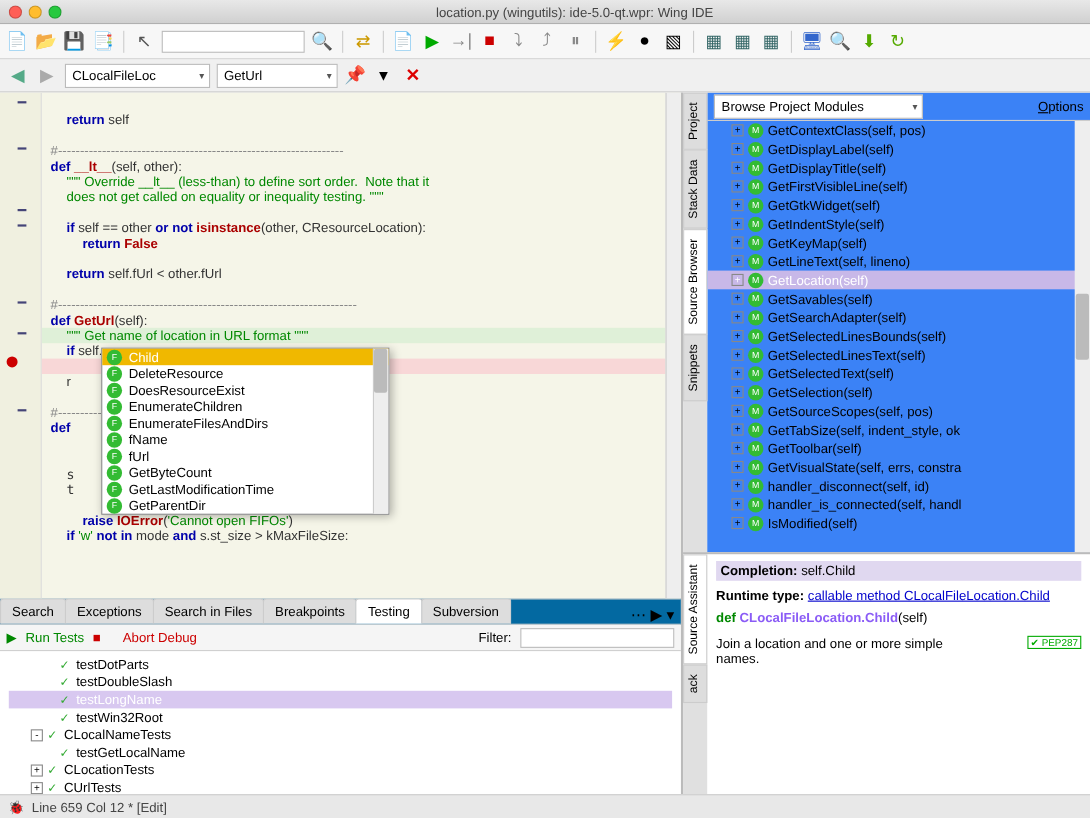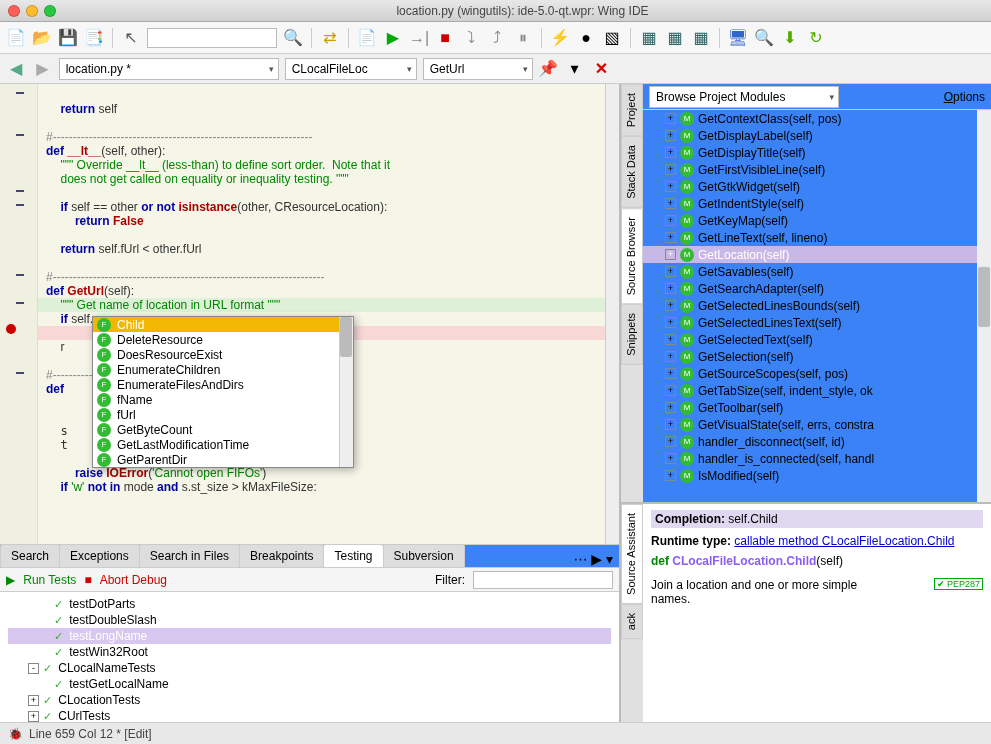--- a/index.html
+++ b/index.html
@@ -28,26 +28,26 @@
 .hl-g{position:absolute;left:38px;right:14px;height:14px;background:#dff0d8}
 .hl-r{position:absolute;left:38px;right:14px;height:14px;background:#f8d7d7}
 .cm-dash{color:#888}
 .ac { position:absolute; left:92px; top:232px; width:262px; background:#fff; border:1px solid #888; box-shadow:2px 2px 8px rgba(0,0,0,.3); z-index:10; }
 .ac-row { display:flex; align-items:center; height:15px; padding:0 4px; cursor:pointer; }
 .ac-row.sel { background:#f0b800; color:#fff; }
 .ac-ic { width:14px; height:14px; border-radius:50%; background:#3b3; margin-right:6px; font-size:8px; color:#fff; display:flex; align-items:center; justify-content:center; }
 .ac-sb { position:absolute; right:0; top:0; width:14px; height:100%; background:#eee; border-left:1px solid #ccc; }
 .ac-th { position:absolute; right:1px; top:0; width:12px; height:40px; background:#bbb; border-radius:2px; }
 .ed-sb { position:absolute; right:0; top:0; width:14px; height:100%; background:#eee; border-left:1px solid #ccc; }
-.tabs2 { height:24px; background:#3b82f6; border-top:1px solid #ccc; border-bottom:1px solid #ccc; display:flex; align-items:flex-end; }
+.tabs2 { height:24px; background:#0369a1; border-top:1px solid #ccc; border-bottom:1px solid #ccc; display:flex; align-items:flex-end; }
 .tab2 { padding:4px 10px; border:1px solid #ccc; border-bottom:none; background:#ddd; margin-right:-1px; cursor:pointer; border-radius:3px 3px 0 0; }
 .tab2.active { background:#fff; }
 .tab2-more { margin-left:auto; padding:0 6px; font-size:14px; cursor:pointer; }
 .testbar { height:24px; background:#f5f5f5; border-bottom:1px solid #ccc; display:flex; align-items:center; padding:0 6px; gap:8px; }
-.testbar .rt { color:#080; } .testbar .ab { color:#c00; }
+.testbar .rt { color:#080; } .testbar .ab { color:#c00;margin-left:12px; }
 .fil-in { width:140px; height:18px; border:1px solid #bbb; }
 .tree { flex:0 0 130px; background:#fff; overflow:hidden; padding:4px 8px; }
 .tree-row { display:flex; align-items:center; height:16px; padding-left:26px; }
 .tree-row.sel { background:#d8c8f0; color:#fff; }
 .chk { color:#3a3; margin-right:6px; font-size:11px; }
 .exp { display:inline-block; width:11px; height:11px; border:1px solid #888; text-align:center; line-height:9px; font-size:9px; margin-right:4px; cursor:pointer; }
 .status { height:22px; background:#e8e8e8; border-top:1px solid #ccc; display:flex; align-items:center; padding:0 8px; color:#444; }
 .bug{color:#8a0;margin-right:6px}
 .right { width:370px; display:flex; flex-direction:column; }
 .right-top { flex:1; display:flex; overflow:hidden; }
@@ -111,23 +111,20 @@
   <span class="tb-sep"></span>
   <span class="tb-ic" style="color:#36c">🖥</span>
   <span class="tb-ic" style="color:#5a0">🔍</span>
   <span class="tb-ic" style="color:#5a0">⬇</span>
   <span class="tb-ic" style="color:#5a0">↻</span>
 </div>
 
 <div class="navbar">
   <span class="nav-arrow">◀</span>
   <span class="nav-arrow" style="color:#aaa">▶</span>
-  <div class="dd" style="width:220px">
-      <span>location.py *</span>
-    </div>
   <div class="dd" style="width:132px">
       <span>CLocalFileLoc</span>
     </div>
   <div class="dd" style="width:110px">
       <span>GetUrl</span>
     </div>
   <span class="tb-ic" style="color:#a5c">📌</span>
   <span class="tb-ic">▾</span>
   <span class="x-ic">✕</span>
 </div>

